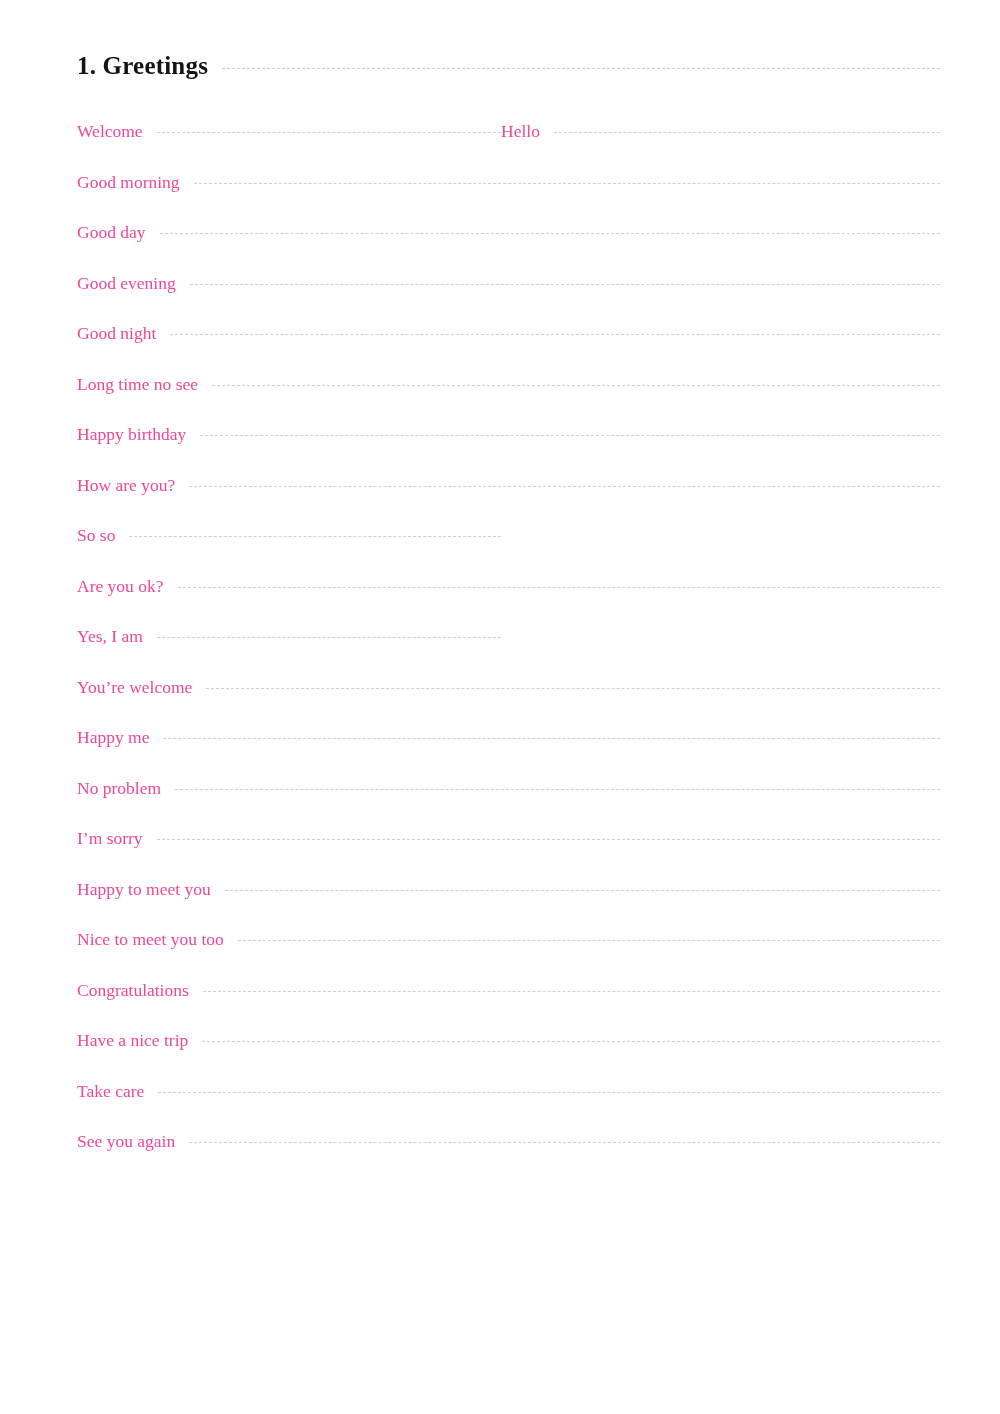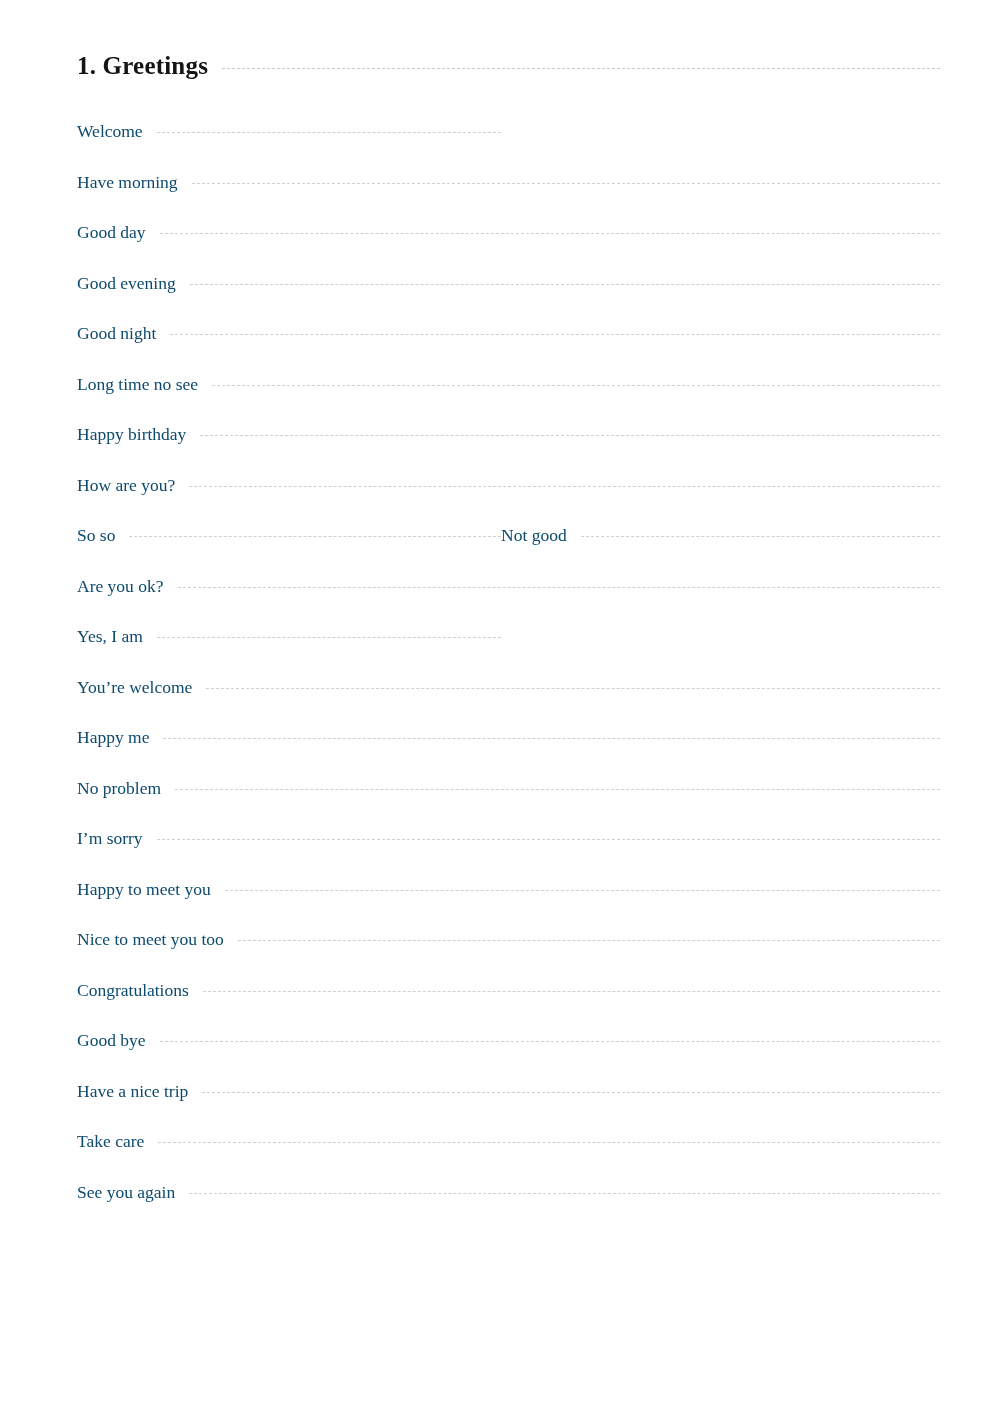--- a/index.html
+++ b/index.html
@@ -59,21 +59,21 @@
     min-width: 0;
   }
   .cell.full { flex: 1 1 100%; }
   .cell.half { flex: 0 0 424px; }
   .cell.half2 { flex: 1 1 auto; margin-left: 0; }
 
   .label {
     font-size: 17.5px;
     line-height: 1.1;
     white-space: nowrap;
-    color: #0c4a6e;
+    color: #ec4899;
   }
   .rule {
     flex: 1 1 auto;
     margin-left: 14px;
     border-bottom: 1px dashed #cfcfcf;
     height: 0;
     position: relative;
     top: -4px;
   }
 </style>
@@ -86,24 +86,28 @@
     <div class="title">1. Greetings</div>
     <div class="title-rule"></div>
   </div>
 
   <div class="rows">
       <div class="row">
         <div class="cell half">
           <span class="label">Welcome</span>
           <span class="rule"></span>
         </div>
-      </div>
-      <div class="row">
-        <div class="cell full">
-          <span class="label">Have morning</span>
+        <div class="cell half2">
+          <span class="label">Hello</span>
+          <span class="rule"></span>
+        </div>
+      </div>
+      <div class="row">
+        <div class="cell full">
+          <span class="label">Good morning</span>
           <span class="rule"></span>
         </div>
       </div>
       <div class="row">
         <div class="cell full">
           <span class="label">Good day</span>
           <span class="rule"></span>
         </div>
       </div>
       <div class="row">
@@ -134,24 +138,20 @@
         <div class="cell full">
           <span class="label">How are you?</span>
           <span class="rule"></span>
         </div>
       </div>
       <div class="row">
         <div class="cell half">
           <span class="label">So so</span>
           <span class="rule"></span>
         </div>
-        <div class="cell half2">
-          <span class="label">Not good</span>
-          <span class="rule"></span>
-        </div>
       </div>
       <div class="row">
         <div class="cell full">
           <span class="label">Are you ok?</span>
           <span class="rule"></span>
         </div>
       </div>
       <div class="row">
         <div class="cell half">
           <span class="label">Yes, I am</span>
@@ -195,26 +195,20 @@
         </div>
       </div>
       <div class="row">
         <div class="cell full">
           <span class="label">Congratulations</span>
           <span class="rule"></span>
         </div>
       </div>
       <div class="row">
         <div class="cell full">
-          <span class="label">Good bye</span>
-          <span class="rule"></span>
-        </div>
-      </div>
-      <div class="row">
-        <div class="cell full">
           <span class="label">Have a nice trip</span>
           <span class="rule"></span>
         </div>
       </div>
       <div class="row">
         <div class="cell full">
           <span class="label">Take care</span>
           <span class="rule"></span>
         </div>
       </div>

